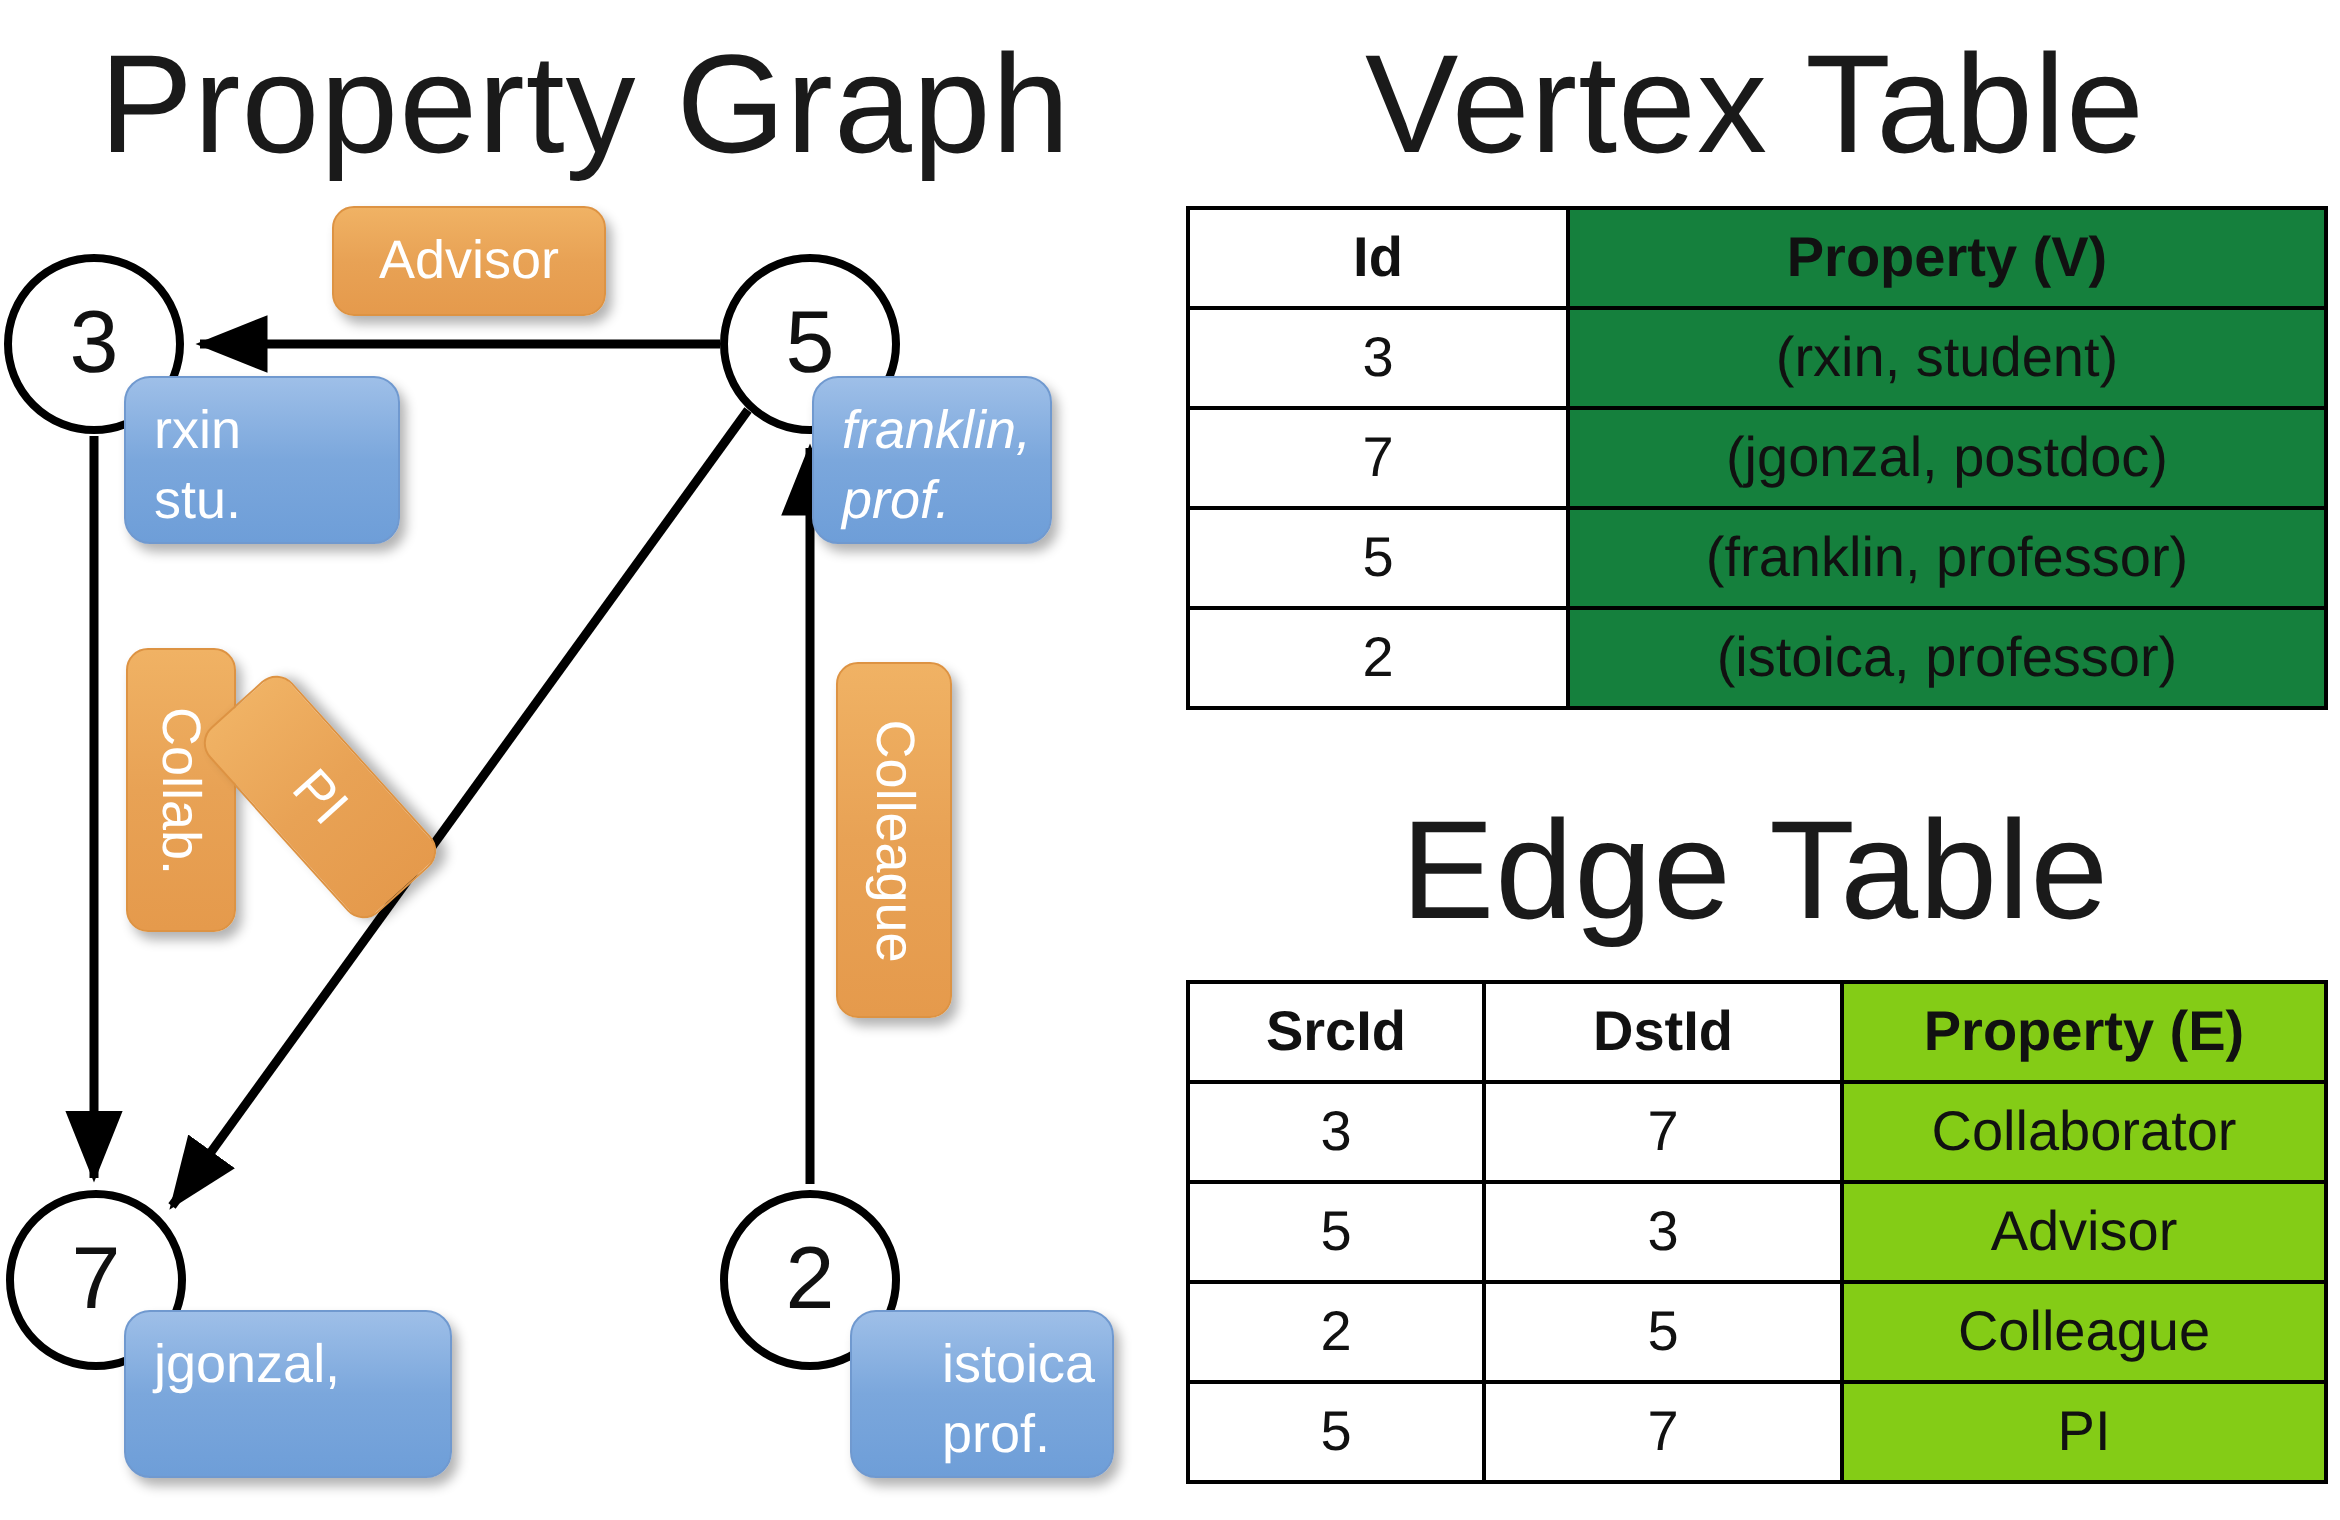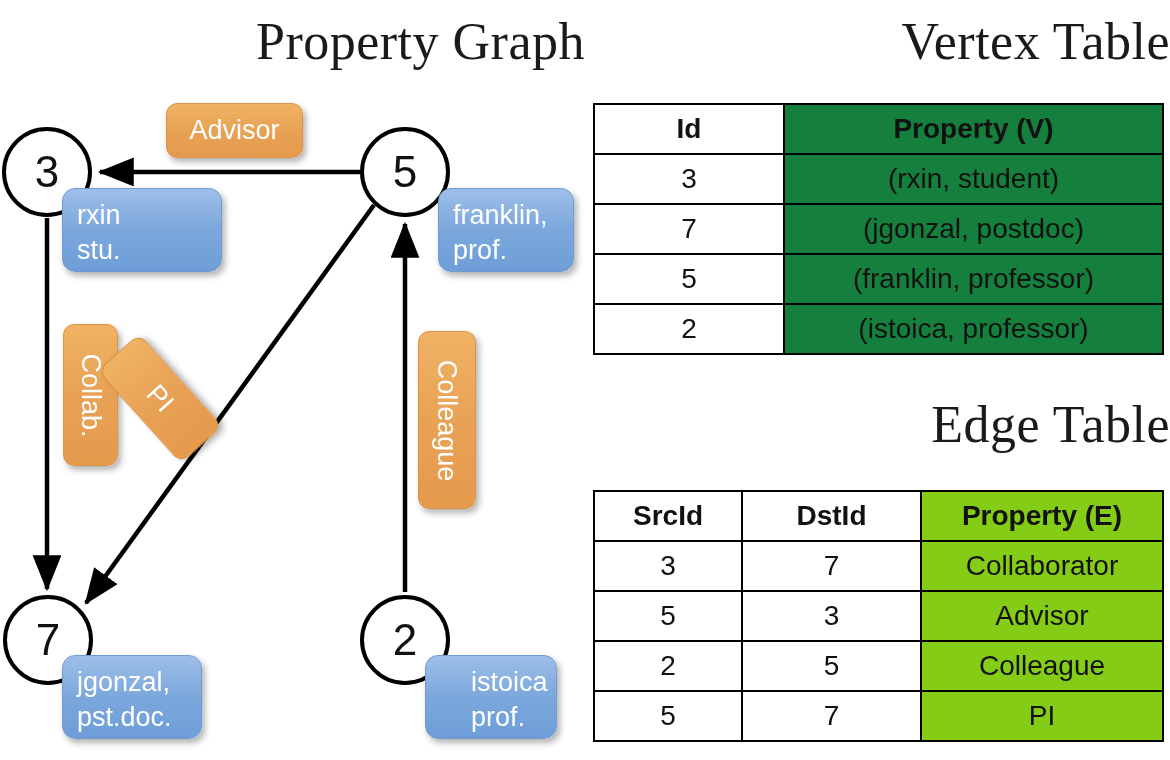--- a/index.html
+++ b/index.html
@@ -12,27 +12,27 @@
     height: 760px;
     position: relative;
     overflow: hidden;
     font-family: "Liberation Sans", sans-serif;
     color: #000000;
   }
 
   
   .title {
     position: absolute;
-    font-family: Liberation Serif, serif;
+    font-family: Liberation Sans, sans-serif;
     font-weight: 300;
-    font-size: 52px;
+    font-size: 70px;
     letter-spacing: 0.5px;
     color: #1a1a1a;
     white-space: nowrap;
-    text-align: right;
+    text-align: center;
   }
   #title-property-graph { left: 0px;   top: 12px;  width: 585px; }
   #title-vertex-table   { left: 585px; top: 12px;  width: 585px; }
   #title-edge-table     { left: 585px; top: 395px; width: 585px; }
 
   
   #graph-panel {
     position: absolute;
     left: 0; top: 0;
     width: 585px; height: 760px;
@@ -72,23 +72,23 @@
     border: 1px solid #7099cf;
     box-shadow: 3px 4px 6px rgba(0,0,0,0.30);
     color: #ffffff;
     font-size: 27px;
     font-weight: 400;
     line-height: 1.28;
     padding: 9px 0 9px 14px;
     box-sizing: border-box;
     z-index: 4;
   }
-  #vbox-rxin     { left: 62px;  top: 188px; width: 160px; height: 84px; }
-  #vbox-franklin { left: 438px; top: 188px; width: 136px; height: 84px; }
-  #vbox-jgonzal  { left: 62px;  top: 655px; width: 140px; height: 84px; }
+  #vbox-rxin     { left: 62px;  top: 188px; width: 138px; height: 84px; }
+  #vbox-franklin { left: 406px; top: 188px; width: 120px; height: 84px; font-style: italic; }
+  #vbox-jgonzal  { left: 62px;  top: 655px; width: 164px; height: 84px; }
   #vbox-istoica  { left: 425px; top: 655px; width: 132px; height: 84px; padding-left: 45px; }
 
   
   .ebox {
     position: absolute;
     border-radius: 11px;
     background: linear-gradient(to bottom, #f0b264 0%, #e8a255 50%, #e59a4c 100%);
     border: 1px solid #dd9343;
     box-shadow: 3px 4px 6px rgba(0,0,0,0.30);
     color: #ffffff;
@@ -185,21 +185,20 @@
   <div class="vbox" id="vbox-rxin">
     <div>rxin</div>
     <div>stu.</div>
   </div>
   <div class="vbox" id="vbox-franklin">
     <div>franklin,</div>
     <div>prof.</div>
   </div>
   <div class="vbox" id="vbox-jgonzal">
     <div>jgonzal,</div>
-    <div>pst.doc.</div>
   </div>
   <div class="vbox" id="vbox-istoica">
     <div>istoica</div>
     <div>prof.</div>
   </div>
 
   <div class="ebox" id="ebox-advisor">
     <span>Advisor</span>
   </div>
   <div class="ebox" id="ebox-collab">

